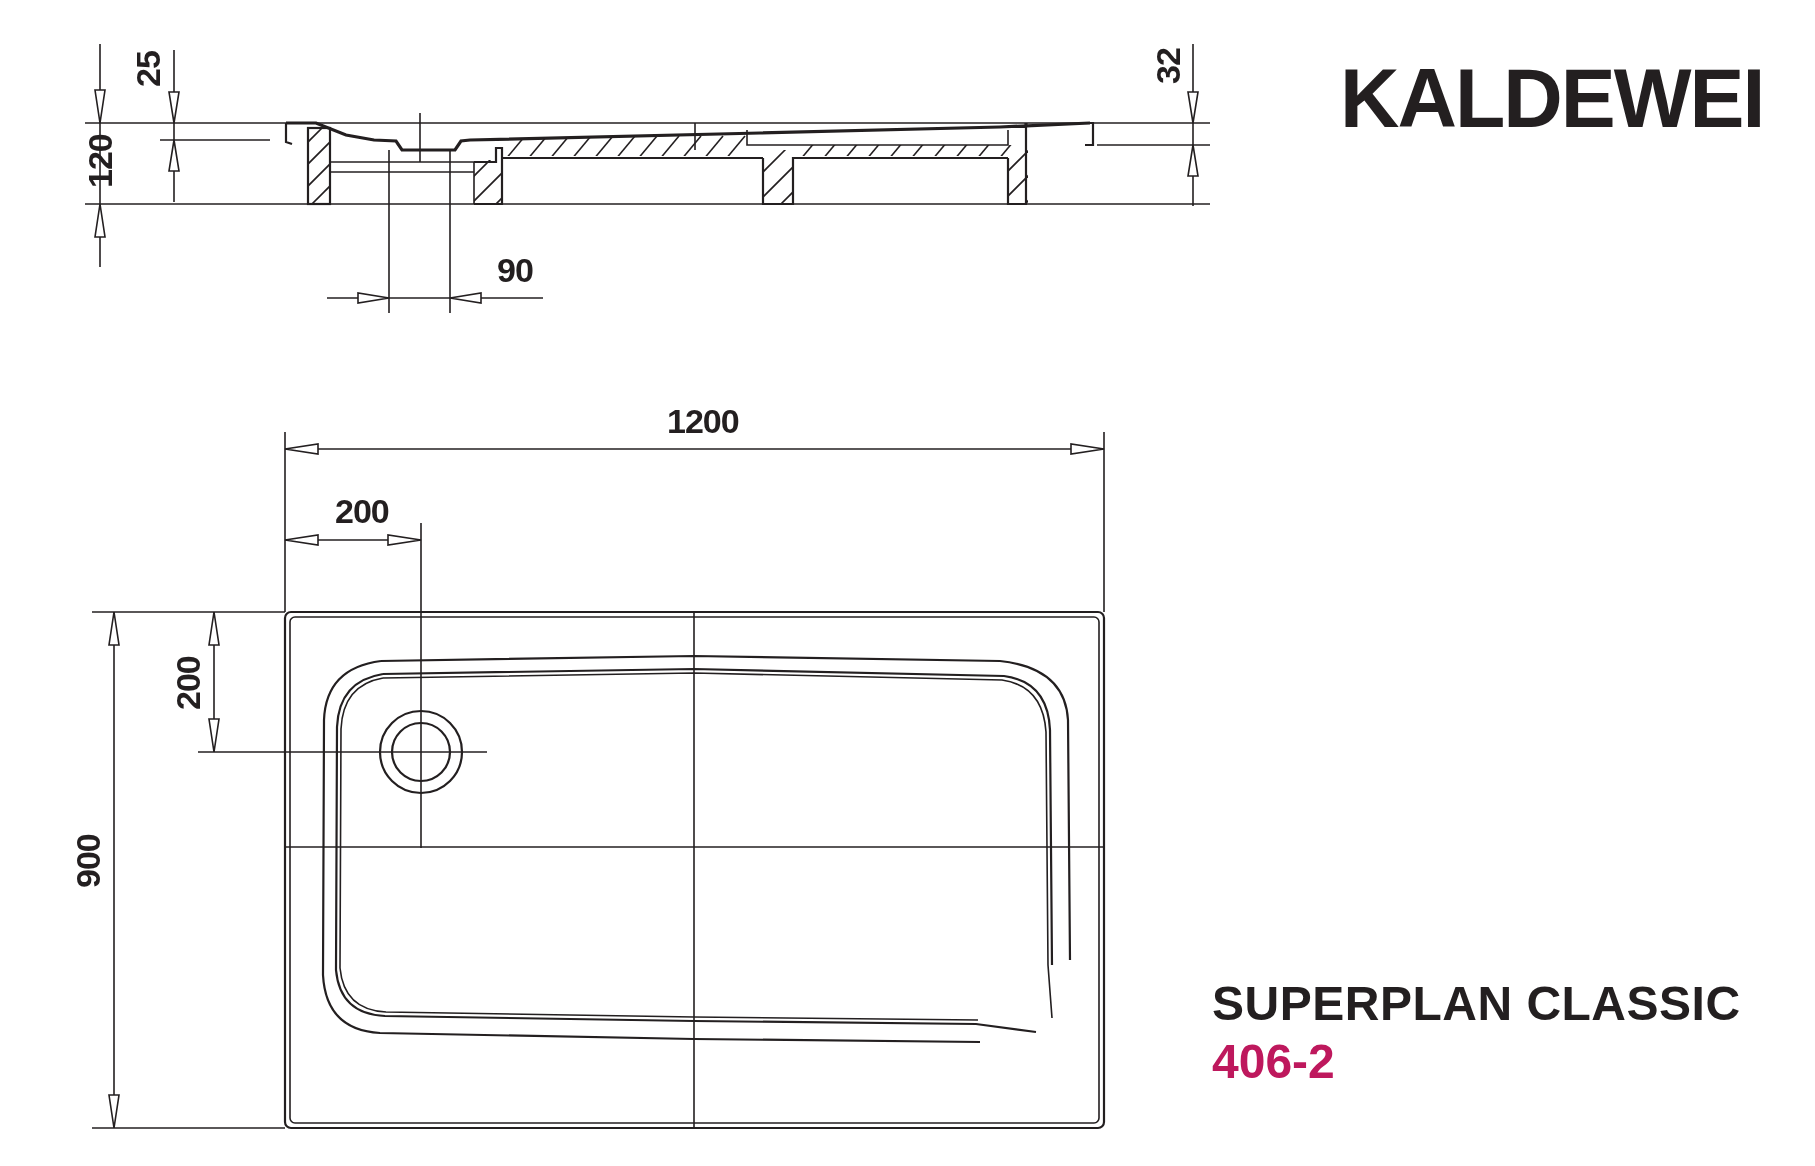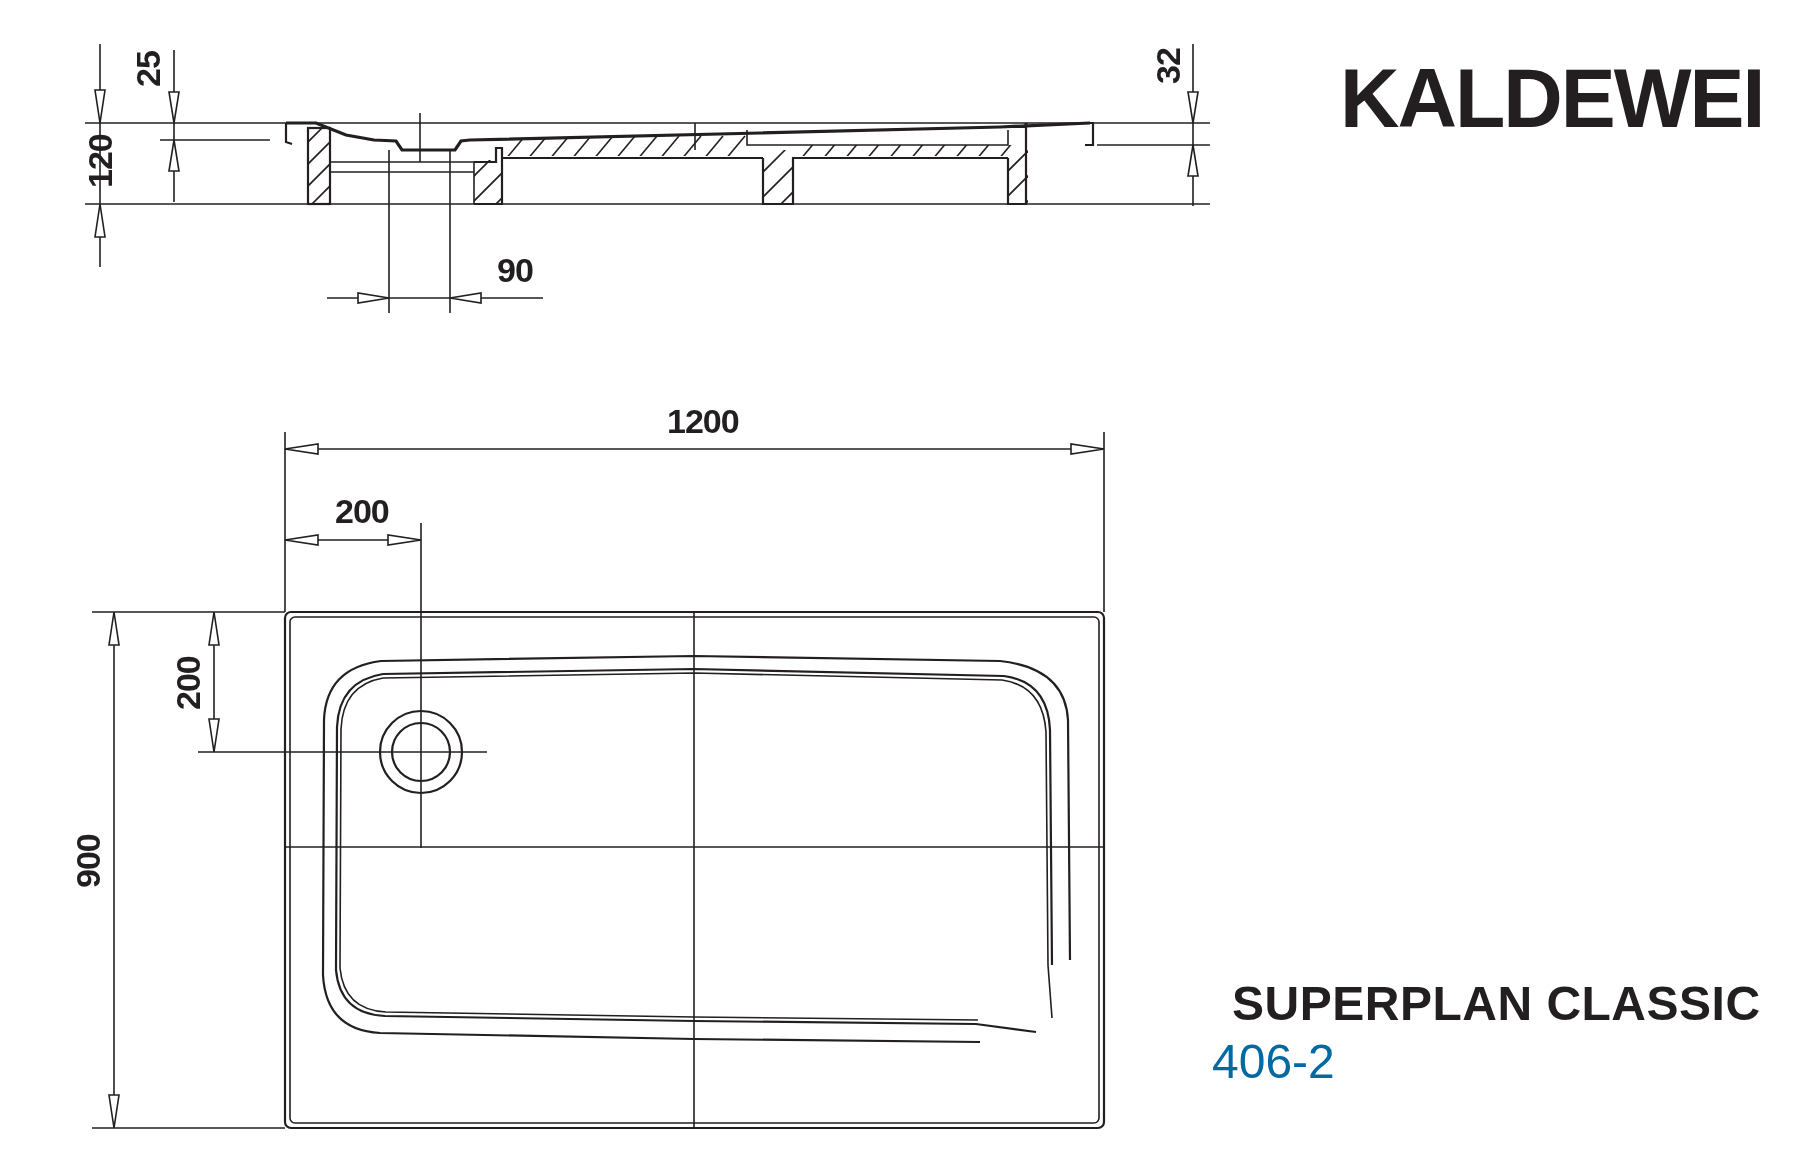--- a/index.html
+++ b/index.html
@@ -50,31 +50,30 @@
     .product-name {
       position: absolute;
       left: 1212px;
       top: 978px;
       font-family: "Liberation Sans", sans-serif;
       font-weight: bold;
       font-size: 48px;
       line-height: 52px;
       color: #231f20;
       letter-spacing: 0.5px;
-      margin-left: 20px;
     }
     .product-code {
       position: absolute;
       left: 1212px;
       top: 1036px;
       font-family: "Liberation Sans", sans-serif;
-      font-weight: normal;
+      font-weight: bold;
       font-size: 48px;
       line-height: 52px;
-      color: #0369a1;
+      color: #be185d;
     }
   </style>
 </head>
 <body>
 
 <svg id="drawing" viewBox="0 0 1815 1166" xmlns="http://www.w3.org/2000/svg">
   <defs>
 
     <g id="arrR">
       <path d="M0,0 L-30,-6 L-30,6 Z" fill="#fff" stroke="#231f20" stroke-width="1.6"></path>

